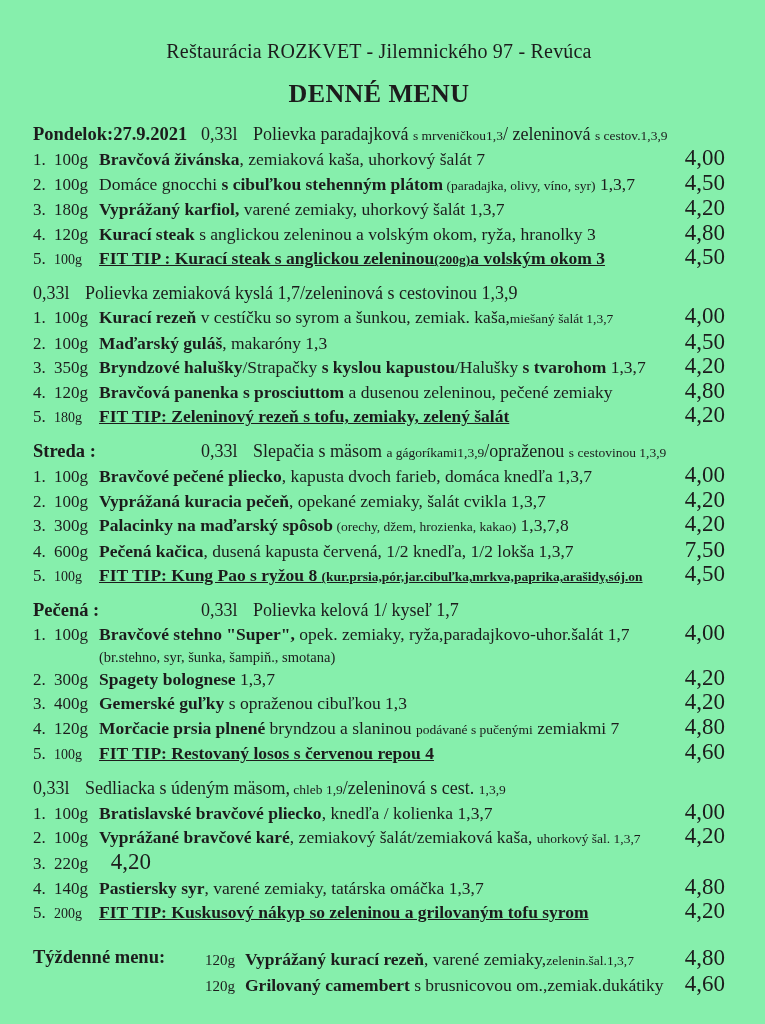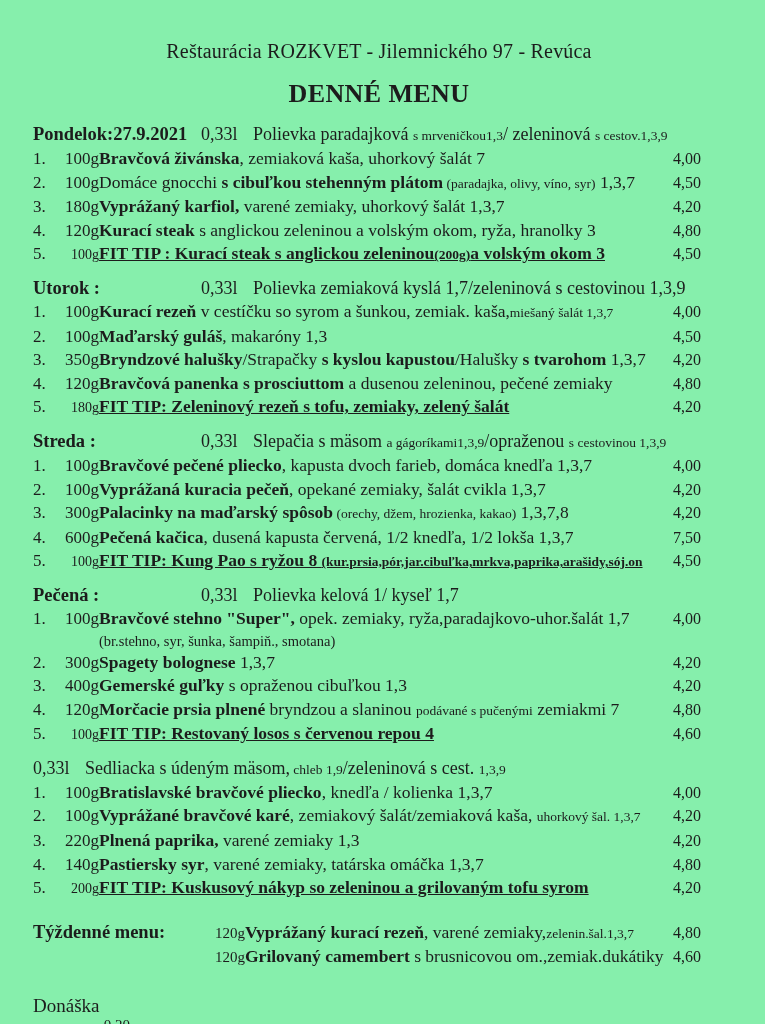--- a/index.html
+++ b/index.html
@@ -16,24 +16,24 @@
     text-align:center;font-size:26px;font-weight:bold;margin:16px 0 14px 0;
     letter-spacing:.4px;
   }
   .day-section{margin-top:10px;}
   .day-header{display:flex;align-items:baseline;line-height:23px;white-space:nowrap;}
   .day-name{font-weight:bold;font-size:18.5px;min-width:168px;}
   .volume{font-size:18px;min-width:52px;}
   .soup{font-size:18px;overflow:hidden;}
   .item-row{display:flex;align-items:baseline;line-height:22.6px;}
   .num{font-size:17px;width:21px;flex:none;}
-  .wt{font-size:17px;width:45px;flex:none;text-align:right;}
+  .wt{font-size:17px;width:45px;flex:none;}
   .wt.sm{font-size:14px;}
   .txt{font-size:17.5px;flex:1 1 auto;min-width:0;white-space:nowrap;overflow:hidden;padding-right:4px;}
-  .price{font-size:16px;width:52px;flex:none;text-align:left;}
+  .price{font-size:23px;width:52px;flex:none;text-align:right;}
   .b{font-weight:bold;}
   .sm{font-size:13.5px;}
   .u{text-decoration:underline;}
   .subline{font-size:14.5px;line-height:20px;margin-left:66px;}
   .weekly{display:flex;margin-top:20px;}
   .weekly-label{font-weight:bold;font-size:18.5px;min-width:172px;line-height:23px;}
   .weekly-rows{flex:1;}
   .weekly-row{display:flex;align-items:baseline;line-height:23px;}
   .weekly-row .wt{width:40px;font-size:15px;}
   .delivery{display:flex;justify-content:flex-end;align-items:baseline;margin-top:26px;flex-direction:column;}
@@ -81,21 +81,20 @@
         </div>
         <div class="item-row">
           <span class="num">5.</span>
           <span class="wt sm">100g</span>
           <span class="txt"><span class="b u">FIT TIP : Kurací steak s anglickou zeleninou</span><span class="b sm u">(200g)</span><span class="b u">a volským okom 3</span></span>
           <span class="price">4,50</span>
         </div>
       </section>
       <section class="day-section">
         <div class="day-header">
-          <span class="day-name">Utorok :</span>
           <span class="volume">0,33l</span>
           <span class="soup"><span>Polievka zemiaková kyslá 1,7/zeleninová s cestovinou 1,3,9</span></span>
         </div>
         <div class="item-row">
           <span class="num">1.</span>
           <span class="wt">100g</span>
           <span class="txt"><span class="b ">Kurací rezeň</span><span> v cestíčku so syrom a šunkou, zemiak. kaša,</span><span class="sm ">miešaný šalát 1,3,7</span></span>
           <span class="price">4,00</span>
         </div>
         <div class="item-row">
@@ -211,21 +210,20 @@
         </div>
         <div class="item-row">
           <span class="num">2.</span>
           <span class="wt">100g</span>
           <span class="txt"><span class="b ">Vyprážané bravčové karé</span><span>, zemiakový šalát/zemiaková kaša, </span><span class="sm ">uhorkový šal. 1,3,7</span></span>
           <span class="price">4,20</span>
         </div>
         <div class="item-row">
           <span class="num">3.</span>
           <span class="wt">220g</span>
-          <span class="txt"><span class="b ">Plnená paprika,</span><span> varené zemiaky 1,3</span></span>
           <span class="price">4,20</span>
         </div>
         <div class="item-row">
           <span class="num">4.</span>
           <span class="wt">140g</span>
           <span class="txt"><span class="b ">Pastiersky syr</span><span>, varené zemiaky, tatárska omáčka 1,3,7</span></span>
           <span class="price">4,80</span>
         </div>
         <div class="item-row">
           <span class="num">5.</span>

